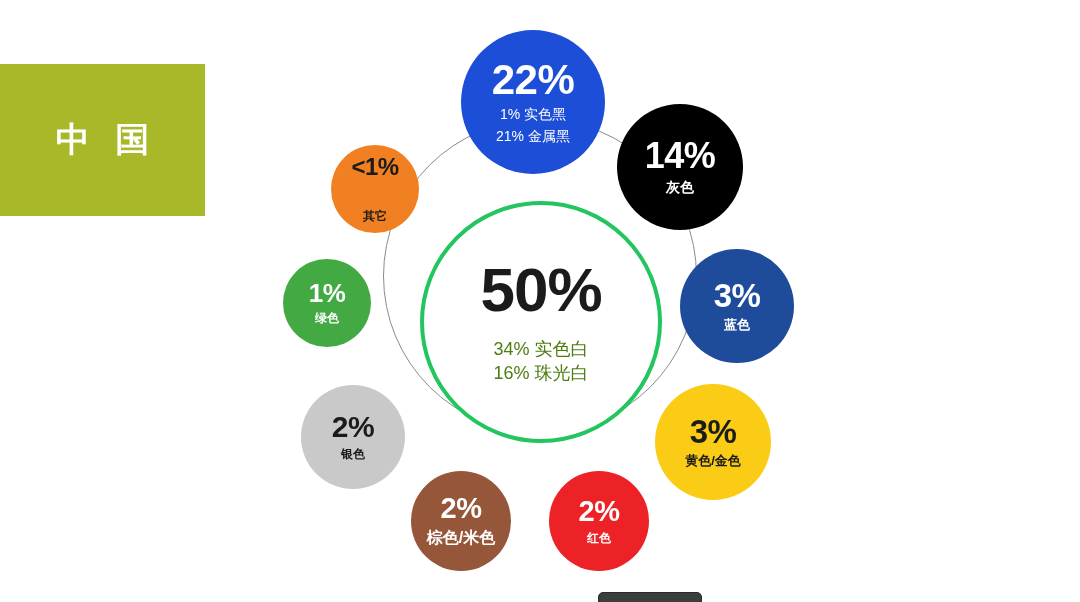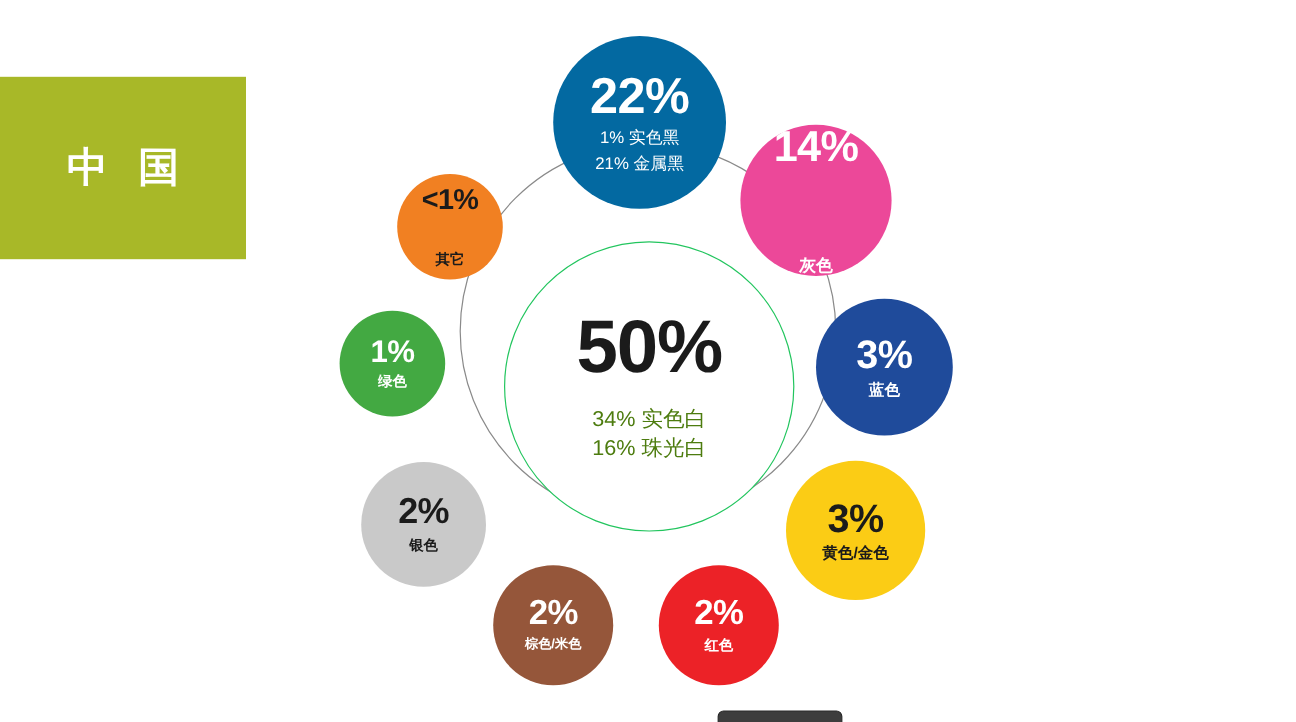--- a/index.html
+++ b/index.html
@@ -52,21 +52,21 @@
     border: 1px solid #8a8a8a;
     border-radius: 50%;
     box-sizing: border-box;
   }
   .hub {
     position: absolute;
     left: 140px;
     top: 185px;
     width: 242px;
     height: 242px;
-    border: 1px solid #22c55e;
+    border: 4px solid #22c55e;
     border-radius: 50%;
     box-sizing: border-box;
     background: #ffffff;
     display: flex;
     flex-direction: column;
     align-items: center;
     justify-content: center;
     z-index: 3;
   }
   .hub-main {
@@ -106,43 +106,43 @@
     line-height: 1.2;
     margin-top: 5px;
     white-space: nowrap;
   }
   .bubble .sub {
     line-height: 1.3;
     white-space: nowrap;
   }
 
   
-  #b-black  { left: 181px; top: 14px;  width: 144px; height: 144px; background: #0369a1; }
+  #b-black  { left: 181px; top: 14px;  width: 144px; height: 144px; background: #1d4ed8; }
   #b-black .pct { font-size: 42px; color: #ffffff; }
   #b-black .sub { font-size: 14px; color: #ffffff; font-weight: normal; margin-top: 4px; }
 
-  #b-gray   { left: 337px; top: 88px;  width: 126px; height: 126px; background: #ec4899; justify-content: space-between; }
+  #b-gray   { left: 337px; top: 88px;  width: 126px; height: 126px; background: #000000; }
   #b-gray .pct { font-size: 36px; color: #ffffff; }
   #b-gray .lbl { font-size: 14px; color: #ffffff; }
 
   #b-blue   { left: 400px; top: 233px; width: 114px; height: 114px; background: #1f4b9b; }
   #b-blue .pct { font-size: 33px; color: #ffffff; }
   #b-blue .lbl { font-size: 13px; color: #ffffff; }
 
   #b-yellow { left: 375px; top: 368px; width: 116px; height: 116px; background: #fbcc15; }
   #b-yellow .pct { font-size: 33px; color: #1b1b1b; }
   #b-yellow .lbl { font-size: 13px; color: #1b1b1b; }
 
   #b-red    { left: 269px; top: 455px; width: 100px; height: 100px; background: #ec2227; }
   #b-red .pct { font-size: 29px; color: #ffffff; }
   #b-red .lbl { font-size: 12px; color: #ffffff; }
 
   #b-brown  { left: 131px; top: 455px; width: 100px; height: 100px; background: #95563a; }
   #b-brown .pct { font-size: 29px; color: #ffffff; }
-  #b-brown .lbl { font-size: 11px; color: #ffffff; }
+  #b-brown .lbl { font-size: 16px; color: #ffffff; }
 
   #b-silver { left: 21px;  top: 369px; width: 104px; height: 104px; background: #c9c9c9; }
   #b-silver .pct { font-size: 30px; color: #1b1b1b; }
   #b-silver .lbl { font-size: 12px; color: #1b1b1b; }
 
   #b-green  { left: 3px;   top: 243px; width: 88px;  height: 88px;  background: #43a942; }
   #b-green .pct { font-size: 26px; color: #ffffff; }
   #b-green .lbl { font-size: 12px; color: #ffffff; }
 
   #b-orange { left: 51px;  top: 129px; width: 88px;  height: 88px;  background: #f18022; }

